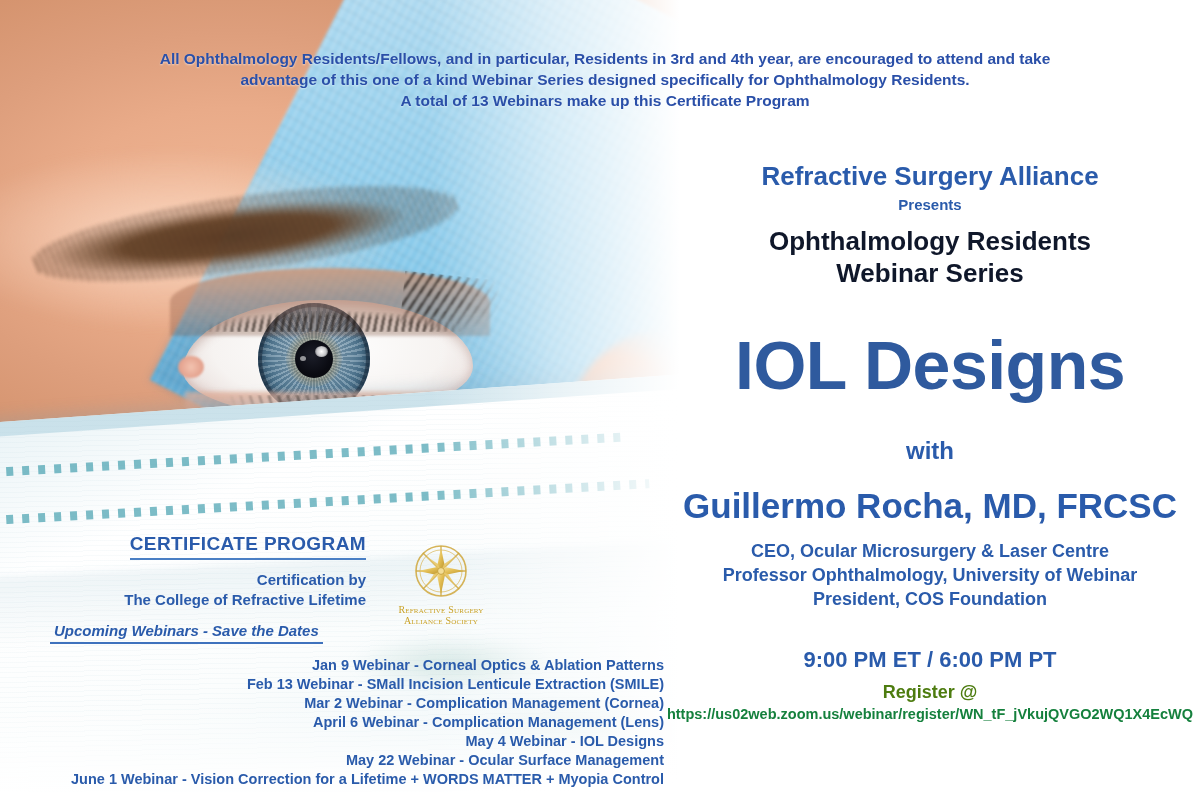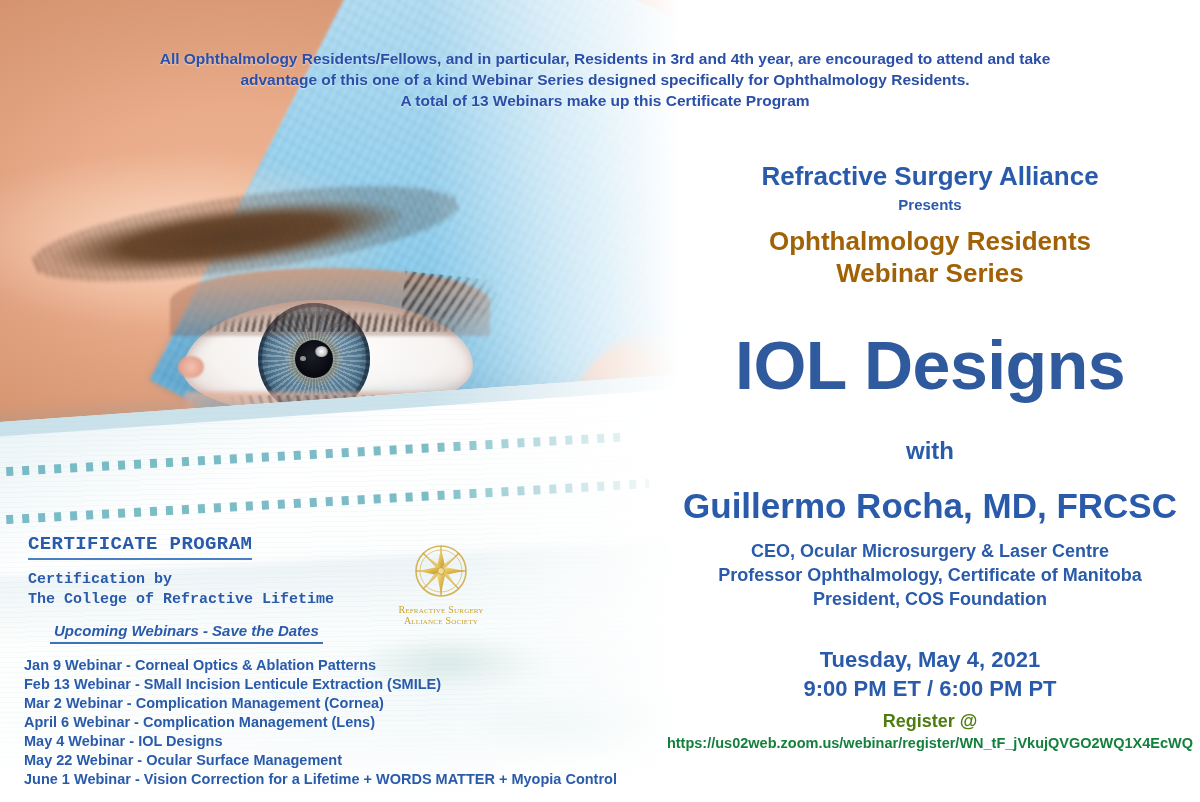--- a/index.html
+++ b/index.html
@@ -131,44 +131,44 @@
   .photo-fade{position:absolute;left:430px;top:0;width:290px;height:802px;
        background:linear-gradient(to right, rgba(255,255,255,0) 0%, rgba(255,255,255,.55) 42%, #ffffff 86%);}
   .photo-fade-b{position:absolute;left:0;top:700px;width:700px;height:102px;
        background:linear-gradient(to bottom, rgba(255,255,255,0) 0%, rgba(255,255,255,.85) 70%, #fff 100%);}
 
   .header-note{position:absolute;left:60px;top:48px;width:1090px;text-align:center;
        font-size:15.5px;line-height:21px;color:#2a4fa8;font-weight:700;
        text-shadow:0 1px 2px rgba(255,255,255,.55);}
 
   
-  .cert{position:absolute;left:28px;top:533px;width:350px;text-align:left;font-family:Liberation Mono, monospace;}
+  .cert{position:absolute;left:16px;top:533px;width:350px;text-align:right;}
   .cert-title{font-size:19px;font-weight:700;color:#2a5bab;letter-spacing:.4px;
        display:inline-block;padding-bottom:3px;border-bottom:2px solid #4a7fc4;}
   .cert-sub{margin-top:10px;font-size:15px;line-height:20px;font-weight:700;color:#2a5bab;}
 
   
   .logo{position:absolute;left:386px;top:540px;width:110px;text-align:center;}
   .logo svg{display:block;margin:0 auto;}
   .logo-word{margin-top:2px;font-family:"Liberation Serif",serif;color:#c9a227;
        font-size:10px;line-height:11px;font-variant:small-caps;letter-spacing:.2px;
        text-shadow:0 1px 1px rgba(255,255,255,.6);}
 
   
   .upcoming{position:absolute;left:24px;top:622px;width:640px;}
   .upcoming-title{display:inline-block;font-size:15px;font-weight:700;color:#2a5bab;
        padding:0 4px 3px 4px;border-bottom:2px solid #3f72bd;margin-left:26px;font-style:italic;}
-  .webinar-list{margin-top:12px;}
+  .webinar-list{margin-top:12px;text-align:right;}
   .webinar-item{font-size:14.5px;line-height:19px;font-weight:700;color:#2a5bab;white-space:nowrap;}
 
   
   .right{position:absolute;left:660px;top:0;width:540px;height:802px;text-align:center;}
   .org{margin-top:160px;font-size:26px;font-weight:700;color:#2a5bab;line-height:32px;}
   .presents{font-size:15px;font-weight:700;color:#2a5bab;margin-top:4px;}
-  .series{margin-top:12px;font-size:26px;font-weight:700;color:#a16207;line-height:32px;}
+  .series{margin-top:12px;font-size:26px;font-weight:700;color:#0f172a;line-height:32px;}
   .topic{margin-top:38px;font-size:68px;font-weight:700;color:#2f5a9e;line-height:76px;letter-spacing:-.5px;}
   .with{margin-top:34px;font-size:24px;font-weight:700;color:#2a5bab;text-align:center;}
   .speaker{margin-top:20px;font-size:35px;font-weight:700;color:#2a5bab;line-height:42px;}
   .credentials{margin-top:12px;font-size:18px;line-height:24px;font-weight:700;color:#2a5bab;}
   .datetime{margin-top:34px;font-size:22px;line-height:29px;font-weight:700;color:#2a5bab;}
   .register{margin-top:8px;font-size:18px;font-weight:700;color:#4d7c0f;}
   .url{margin-top:3px;font-size:14.5px;font-weight:700;color:#15803d;white-space:nowrap;}
 </style>
 </head>
 <body>
@@ -273,24 +273,23 @@
     <div class="presents">Presents</div>
     <div class="series">
       <div>Ophthalmology Residents</div>
       <div>Webinar Series</div>
     </div>
     <div class="topic">IOL Designs</div>
     <div class="with">with</div>
     <div class="speaker">Guillermo Rocha, MD, FRCSC</div>
     <div class="credentials">
       <div>CEO, Ocular Microsurgery &amp; Laser Centre</div>
-      <div>Professor Ophthalmology, Certificate of Manitoba</div>
+      <div>Professor Ophthalmology, University of Webinar</div>
       <div>President, COS Foundation</div>
     </div>
     <div class="datetime">
-      <div>Tuesday, May 4, 2021</div>
       <div>9:00 PM ET / 6:00 PM PT</div>
     </div>
     <div class="register">Register @</div>
     <div class="url">https://us02web.zoom.us/webinar/register/WN_tF_jVkujQVGO2WQ1X4EcWQ</div>
   </div>
 
 </div>
 
 </body></html>

